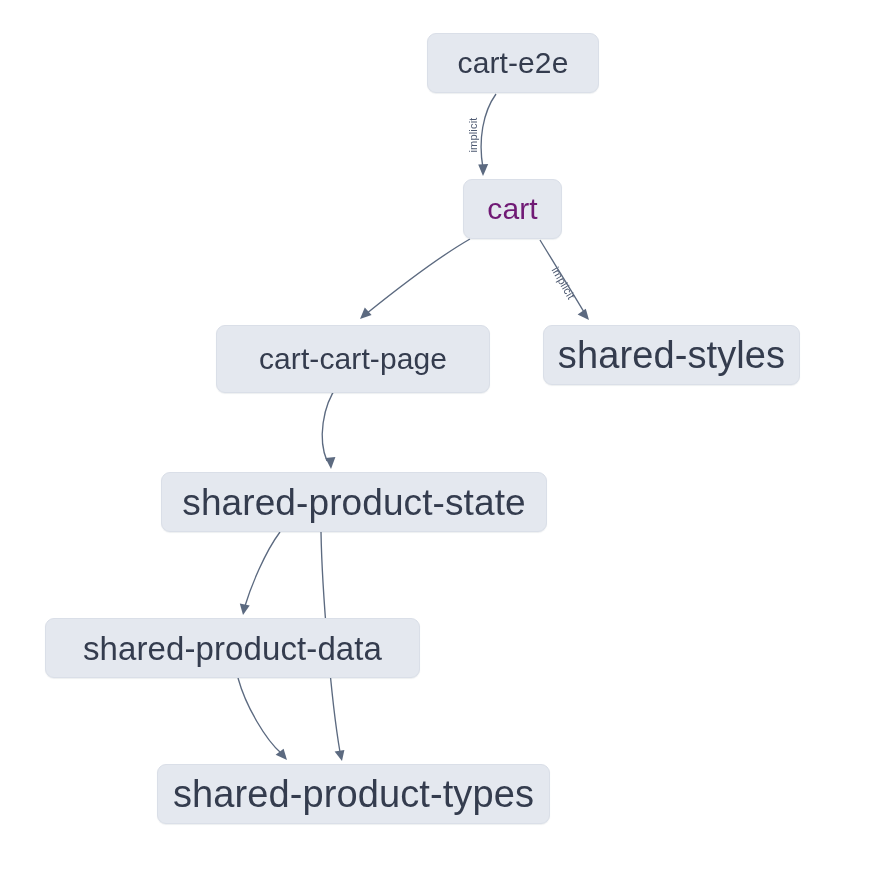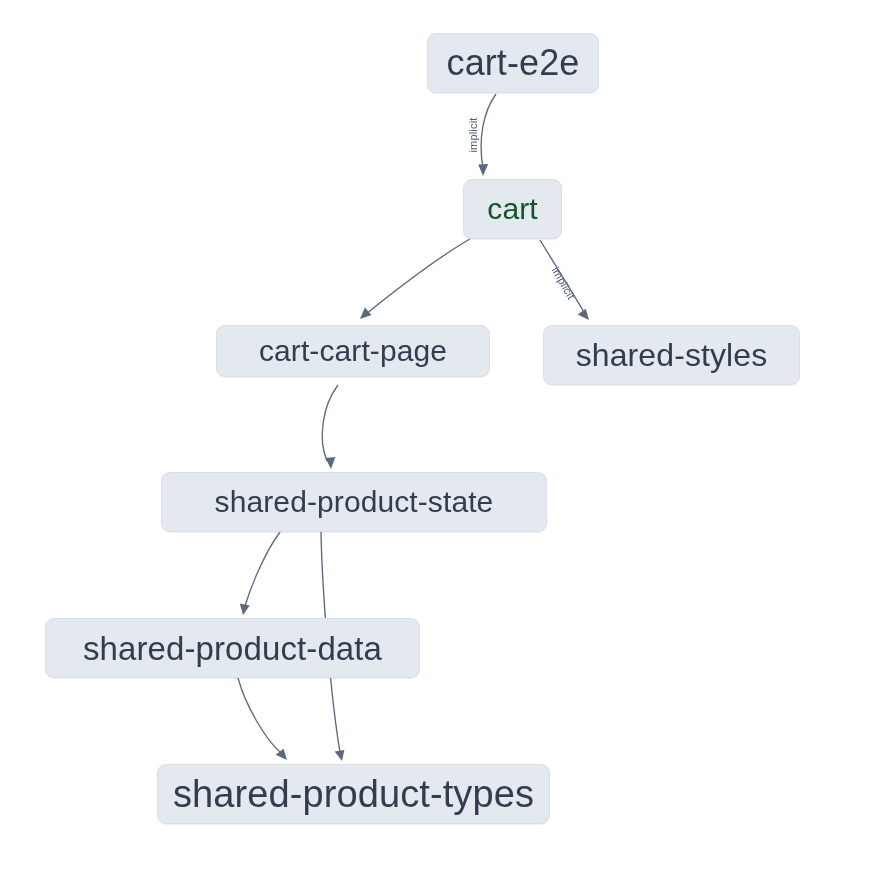--- a/index.html
+++ b/index.html
@@ -96,33 +96,33 @@
         <path class="edge-arrow" d="M 342 761 L 334.6 751.6 L 344.4 749.9 Z" fill="#5c6a80"></path>
       </g>
       <g>
         <path class="edge-path" d="M 238 678 C 246 707 266 740 281 753" stroke="#5c6a80"></path>
         <path class="edge-arrow" d="M 287 760 L 275.6 754.8 L 283.6 748.8 Z" fill="#5c6a80"></path>
       </g>
     </svg>
 
   <div id="node-layer">
       <div class="node" style="left: 427px; top: 33px; width: 172px; height: 60px; background: rgb(228, 232, 239); border-color: rgb(218, 223, 232); color: rgb(52, 60, 78);">
-        <span class="node-label" style="font-size: 36px;">cart-e2e</span>
+        <span class="node-label" style="font-size: 30px;">cart-e2e</span>
       </div>
-      <div class="node" style="left: 463px; top: 179px; width: 99px; height: 60px; background: rgb(228, 232, 239); border-color: rgb(218, 223, 232); color: #14532d;">
+      <div class="node" style="left: 463px; top: 179px; width: 99px; height: 60px; background: rgb(228, 232, 239); border-color: rgb(218, 223, 232); color: #701a75;">
         <span class="node-label" style="font-size: 30px;">cart</span>
       </div>
-      <div class="node" style="left: 216px; top: 325px; width: 274px; height: 52px; background: rgb(228, 232, 239); border-color: rgb(218, 223, 232); color: rgb(52, 60, 78);">
+      <div class="node" style="left: 216px; top: 325px; width: 274px; height: 68px; background: rgb(228, 232, 239); border-color: rgb(218, 223, 232); color: rgb(52, 60, 78);">
         <span class="node-label" style="font-size: 30px;">cart-cart-page</span>
       </div>
       <div class="node" style="left: 543px; top: 325px; width: 257px; height: 60px; background: rgb(228, 232, 239); border-color: rgb(218, 223, 232); color: rgb(52, 60, 78);">
-        <span class="node-label" style="font-size: 32px;">shared-styles</span>
+        <span class="node-label" style="font-size: 38px;">shared-styles</span>
       </div>
       <div class="node" style="left: 161px; top: 472px; width: 386px; height: 60px; background: rgb(228, 232, 239); border-color: rgb(218, 223, 232); color: rgb(52, 60, 78);">
-        <span class="node-label" style="font-size: 30px;">shared-product-state</span>
+        <span class="node-label" style="font-size: 37px;">shared-product-state</span>
       </div>
       <div class="node" style="left: 45px; top: 618px; width: 375px; height: 60px; background: rgb(228, 232, 239); border-color: rgb(218, 223, 232); color: rgb(52, 60, 78);">
         <span class="node-label" style="font-size: 33px;">shared-product-data</span>
       </div>
       <div class="node" style="left: 157px; top: 764px; width: 393px; height: 60px; background: rgb(228, 232, 239); border-color: rgb(218, 223, 232); color: rgb(52, 60, 78);">
         <span class="node-label" style="font-size: 38px;">shared-product-types</span>
       </div>
     </div>
 
 </div>

